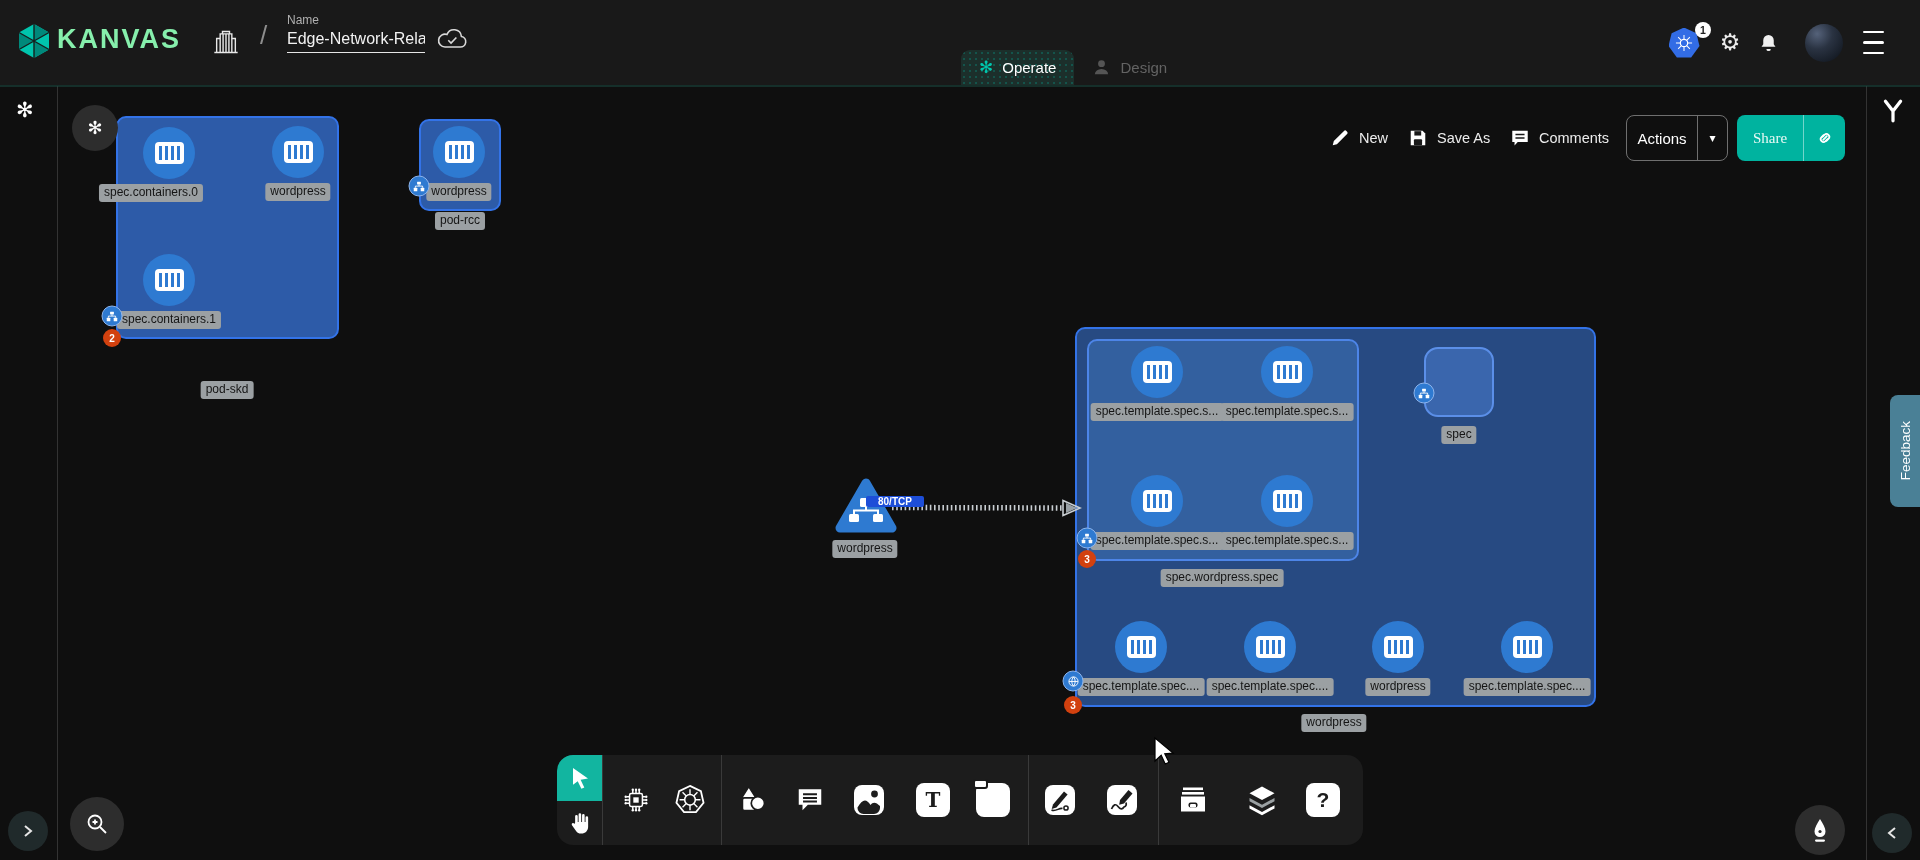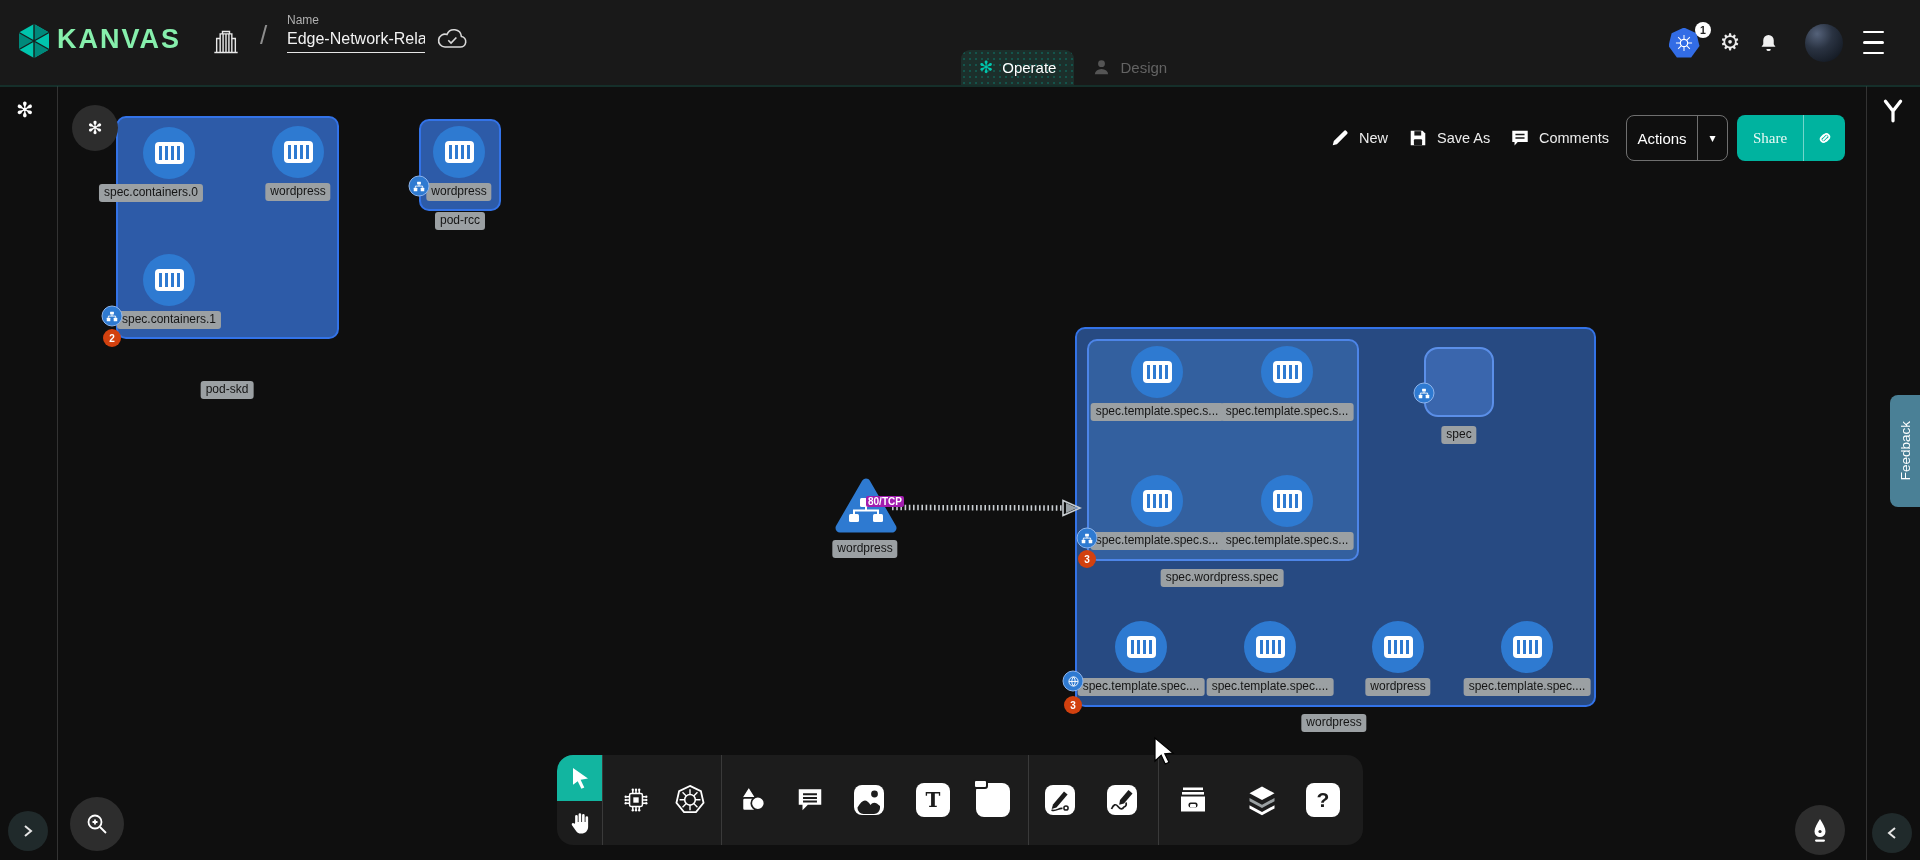--- a/index.html
+++ b/index.html
@@ -72,22 +72,22 @@
   .cicon { width:29px; height:22px; background:#fff; border-radius:4px;
     display:flex; gap:3px; align-items:center; justify-content:center; }
   .cicon i { width:3px; height:14px; background:#2E7AD1; }
   .lbl { position:absolute; background:#9BA0A3; color:#151515; font-size:12px; line-height:1.3;
     padding:1px 5px; border-radius:3px; white-space:nowrap; transform:translateX(-50%); z-index:14; }
   .badge { position:absolute; border-radius:50%; display:flex; align-items:center; justify-content:center;
     transform:translate(-50%,-50%); z-index:15; }
   .badge.network, .badge.replicas { width:21px; height:21px; background:#2E7AD1; border:1px solid #8db4ec; }
   .badge.count { width:18px; height:18px; background:#D2410F; color:#fff; font-size:10px; font-weight:bold; }
 
-  .edge-label { position:absolute; left:866px; top:496px; background:#a21caf; color:#fff;
-    font-size:10px; font-weight:bold; padding:0 2px; border-radius:2px; z-index:13; }
+  .edge-label { position:absolute; left:866px; top:496px; background:#1d4ed8; color:#fff;
+    font-size:10px; font-weight:bold; padding:0 12px; border-radius:2px; z-index:13; }
 
   .round-canvas-btn { position:absolute; border-radius:50%; background:#2d2d2d; border:none;
     display:flex; align-items:center; justify-content:center; cursor:pointer; z-index:32; color:#fff; }
 
   
   #toolbar { position:absolute; left:557px; top:755px; width:806px; height:90px; background:#1c1c1c;
     border-radius:16px; z-index:36; }
   .tb-div { position:absolute; top:0; width:1px; height:90px; background:#3a3a3a; }
   .tool { position:absolute; width:44px; height:44px; display:flex; align-items:center; justify-content:center;
     background:none; border:none; cursor:pointer; }

